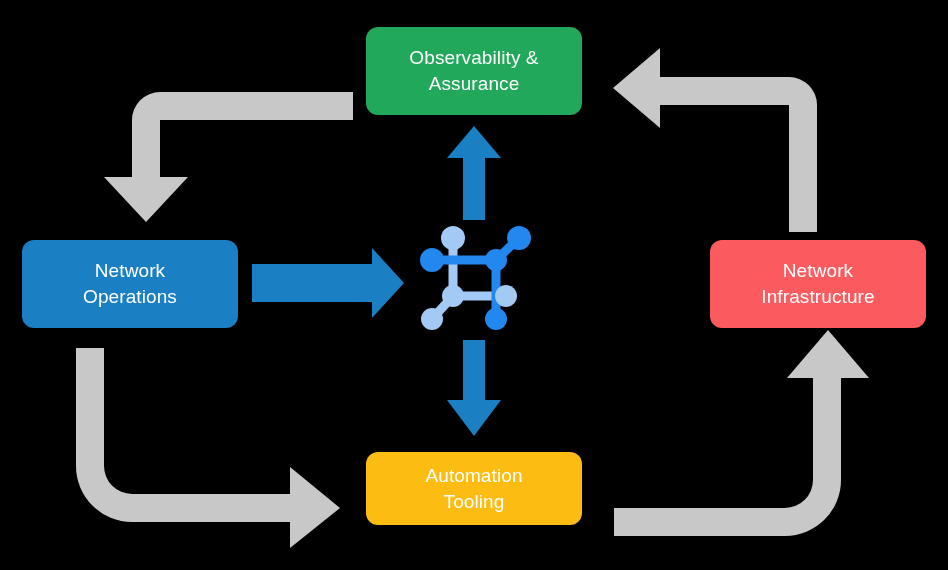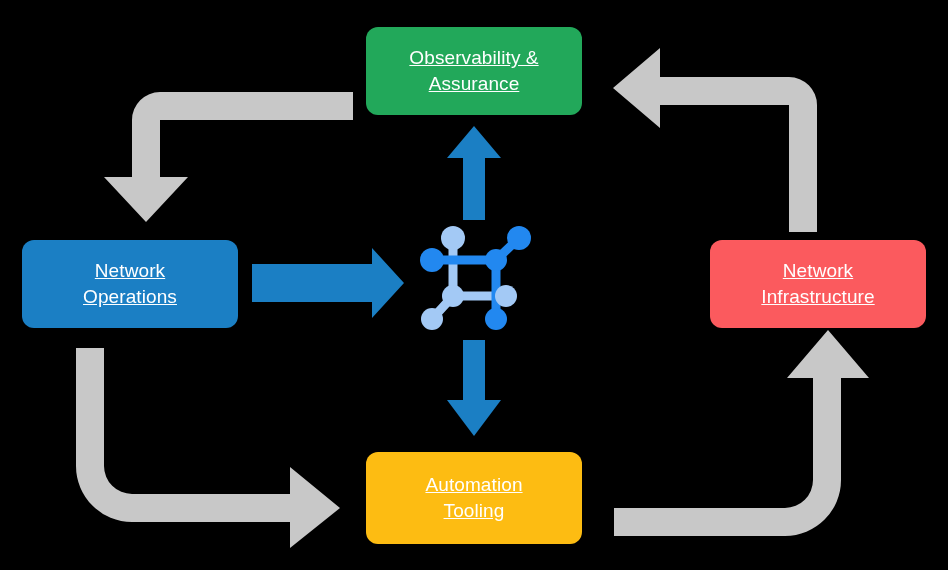--- a/index.html
+++ b/index.html
@@ -23,33 +23,32 @@
     justify-content: center;
     text-align: center;
     color: #ffffff;
     font-size: 19px;
     line-height: 1.35;
     font-weight: 400;
     letter-spacing: 0.1px;
     box-sizing: border-box;
     padding: 6px 10px;
     white-space: pre-line;
-    text-decoration: underline;
   }
   #box-observability {
     left: 366px; top: 27px; width: 216px; height: 88px;
   }
   #box-operations {
     left: 22px; top: 240px; width: 216px; height: 88px;
   }
   #box-infrastructure {
     left: 710px; top: 240px; width: 216px; height: 88px;
   }
   #box-automation {
-    left: 366px; top: 452px; width: 216px; height: 92px;
+    left: 366px; top: 452px; width: 216px; height: 73px;
   }
   .flow-layer {
     position: absolute;
     left: 0; top: 0;
     width: 948px;
     height: 570px;
   }
   .net-icon {
     position: absolute;
     left: 418px;

